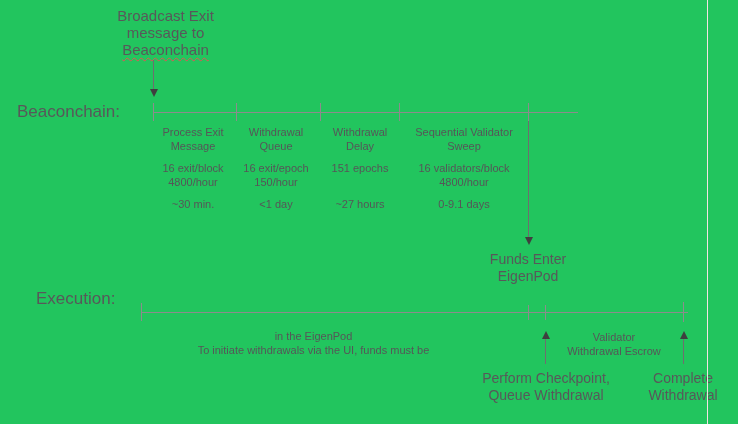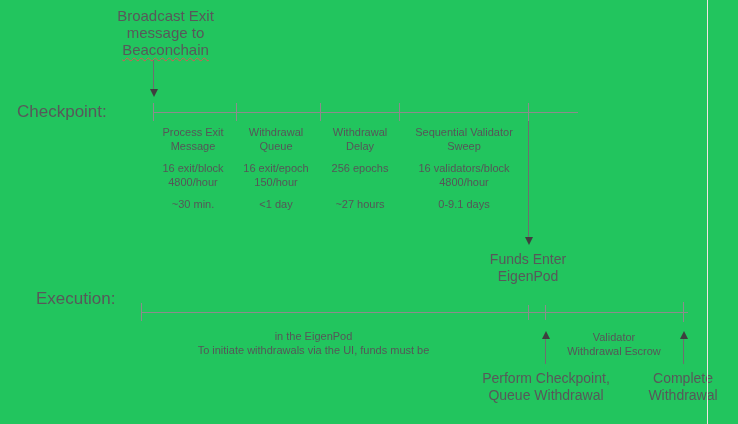--- a/index.html
+++ b/index.html
@@ -48,21 +48,21 @@
 
   <div class="ann ann-top" style="left:103px;top:7px;width:125px;">
     <div>Broadcast Exit</div>
     <div>message to</div>
     <div><span class="misspelled">Beaconchain</span></div>
   </div>
 
   <div class="vline" style="left:153px;top:60px;height:29px;"></div>
   <div class="head-down" style="left:150px;top:89px;"></div>
 
-  <div class="side-label" style="left:17px;top:102px;">Checkpoint:</div>
+  <div class="side-label" style="left:17px;top:102px;">Beaconchain:</div>
 
   <div class="hline" style="left:153px;top:112px;width:425px;"></div>
   <div class="vtick" style="left:153px;top:103px;height:18px;"></div>
   <div class="vtick" style="left:236px;top:103px;height:18px;"></div>
   <div class="vtick" style="left:320px;top:103px;height:18px;"></div>
   <div class="vtick" style="left:399px;top:103px;height:18px;"></div>
   <div class="vtick" style="left:528px;top:103px;height:18px;"></div>
 
   <div class="seg" style="left:146px;width:94px;">
     <div class="seg-title">
@@ -87,21 +87,21 @@
     </div>
     <div class="seg-duration">&lt;1 day</div>
   </div>
 
   <div class="seg" style="left:316px;width:88px;">
     <div class="seg-title">
       <div>Withdrawal</div>
       <div>Delay</div>
     </div>
     <div class="seg-rate">
-      <div>256 epochs</div>
+      <div>151 epochs</div>
       <div></div>
     </div>
     <div class="seg-duration">~27 hours</div>
   </div>
 
   <div class="seg" style="left:394px;width:140px;">
     <div class="seg-title">
       <div>Sequential Validator</div>
       <div>Sweep</div>
     </div>

